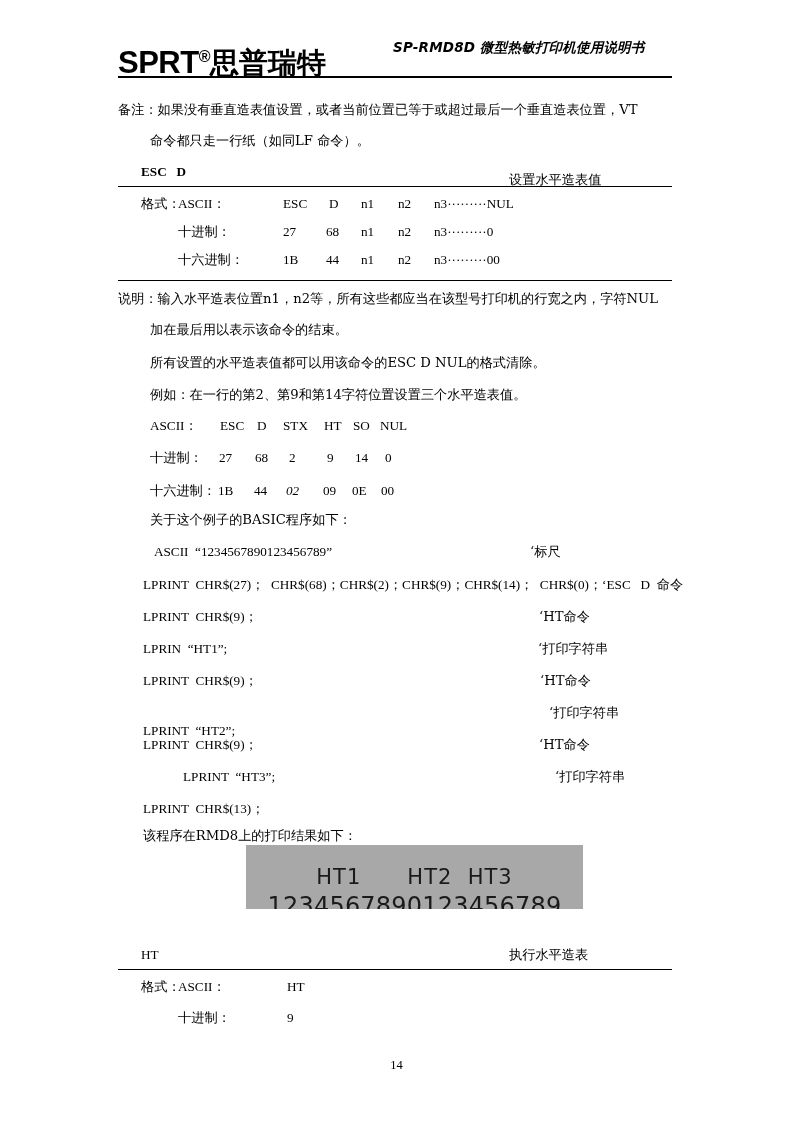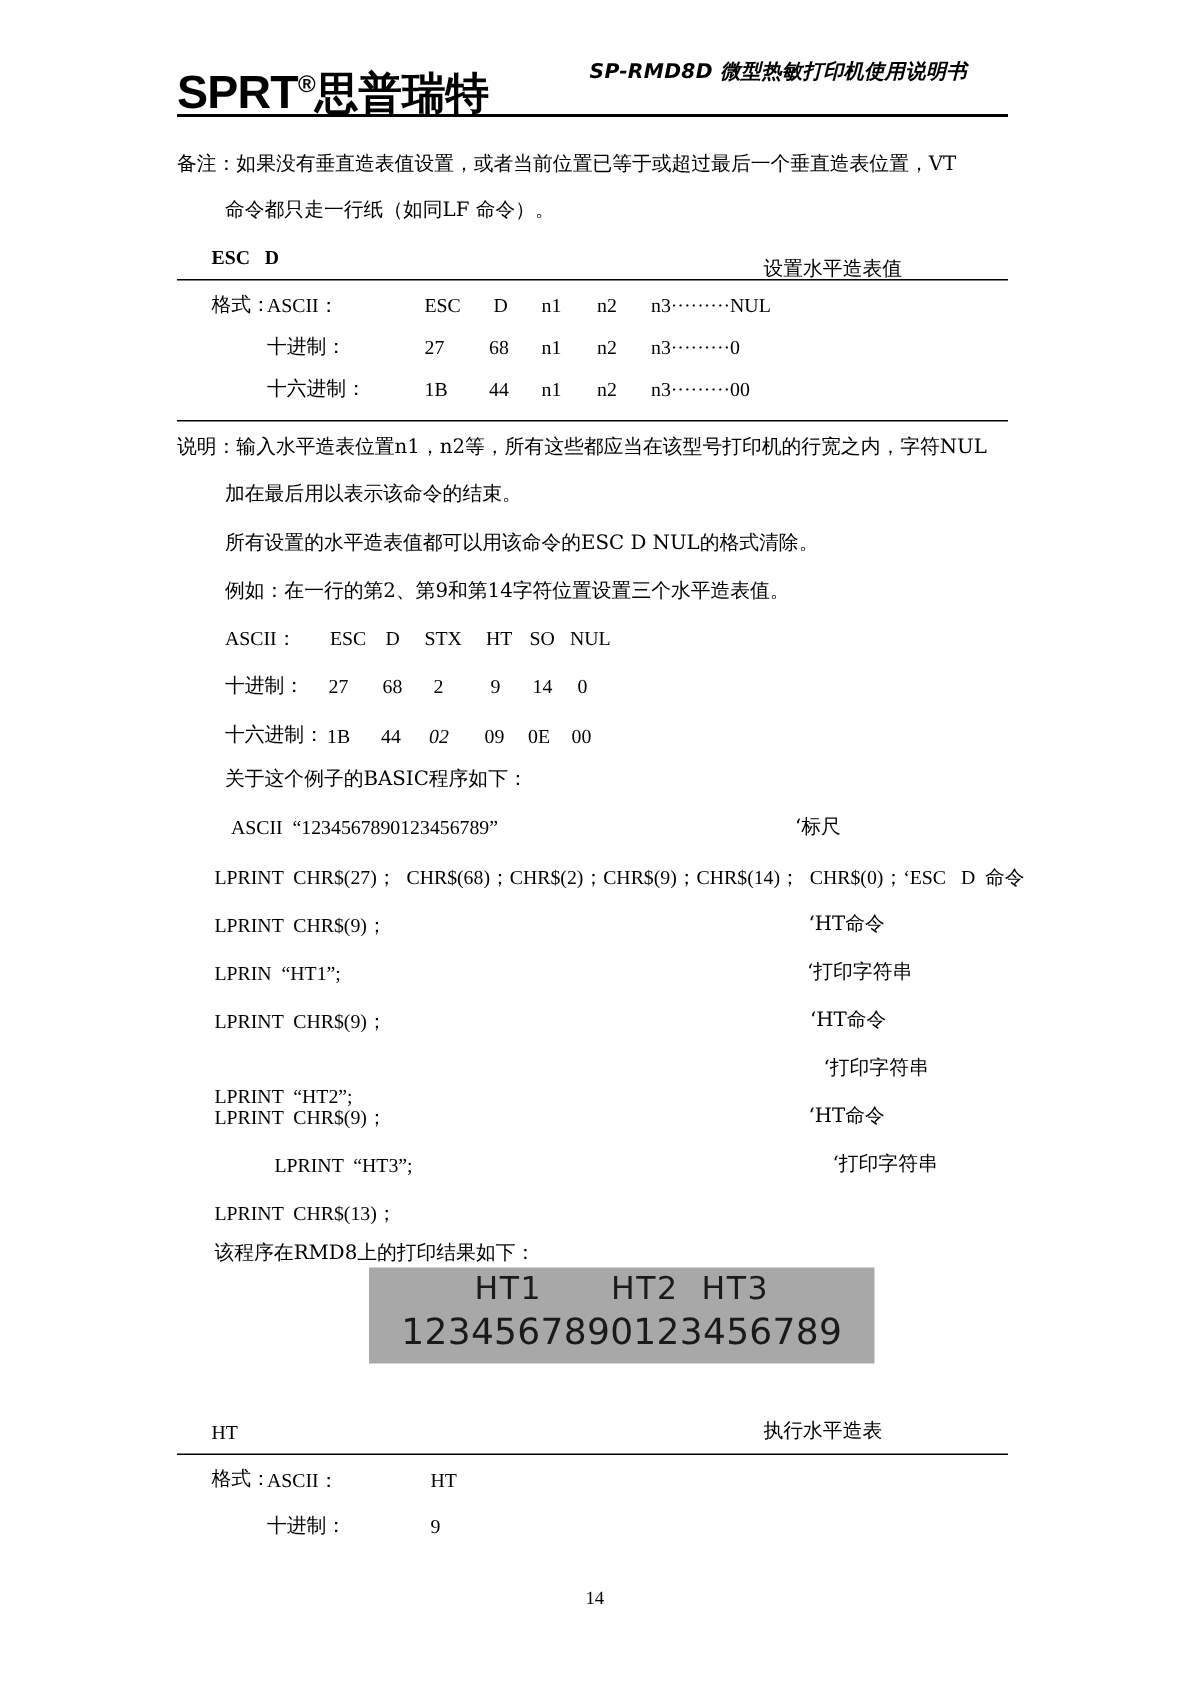--- a/index.html
+++ b/index.html
@@ -102,20 +102,21 @@
     overflow: hidden;
   }
   .printout .po-line {
     position: absolute;
     left: 0;
     width: 100%;
     text-align: center;
     font-family: "DejaVu Sans", "Liberation Sans", sans-serif;
     color: #1a1a1a;
     white-space: pre;
+    margin-top: 18px;
   }
   .printout .po-line1 {
     top: 2px;
     font-size: 21px;
     letter-spacing: 1px;
   }
   .printout .po-line2 {
     top: 29px;
     font-size: 24px;
     letter-spacing: 0.2px;

